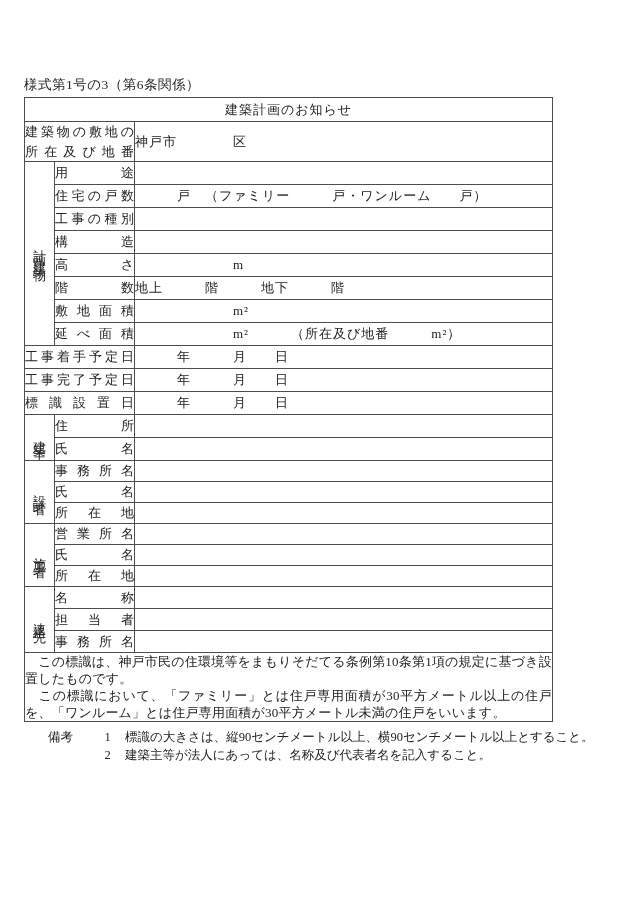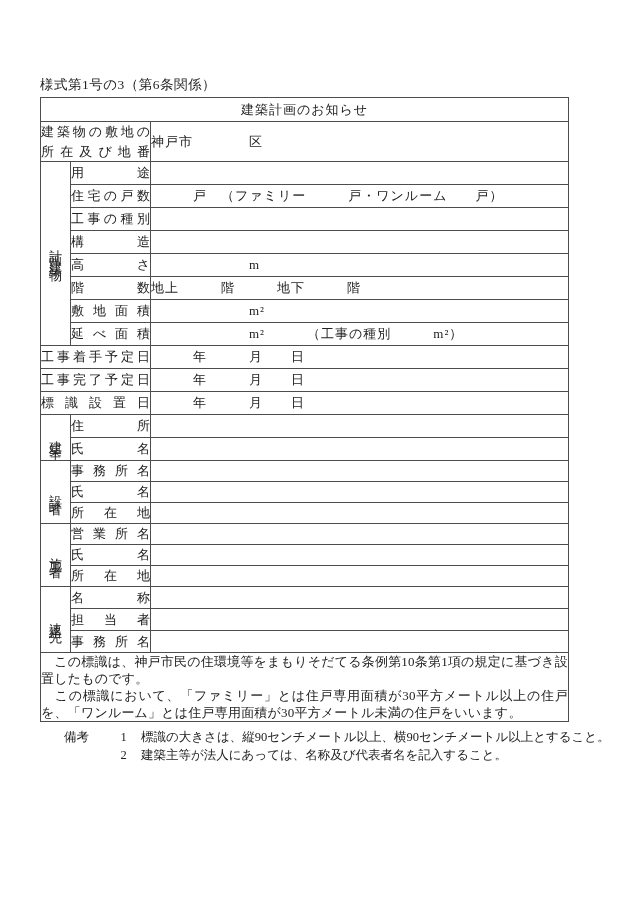--- a/index.html
+++ b/index.html
@@ -3,21 +3,21 @@
 <meta charset="utf-8">
 <style>
   html,body { margin:0; padding:0; background:#ffffff; }
   .page {
     position:relative;
     width:630px; height:903px;
     background:#ffffff;
     font-family:"Liberation Serif","DejaVu Serif",serif;
     color:#222222;
     box-sizing:border-box;
-    padding:78px 0 0 40px;
+    padding:78px 0 0 24px;
   }
   .form-code {
     font-size:13.5px;
     line-height:14px;
     margin:0 0 5px 0;
     letter-spacing:0.5px;
   }
   table.form-table {
     border-collapse:collapse;
     table-layout:fixed;
@@ -135,21 +135,21 @@
     <tr class="rb">
       <td class="label">階数</td>
       <td class="value">地上　　　階　　　地下　　　階</td>
     </tr>
     <tr class="rb">
       <td class="label">敷地面積</td>
       <td class="value">　　　　　　　m²</td>
     </tr>
     <tr class="rb">
       <td class="label">延べ面積</td>
-      <td class="value">　　　　　　　m²　　　（工事の種別　　　m²）</td>
+      <td class="value">　　　　　　　m²　　　（所在及び地番　　　m²）</td>
     </tr>
 
     <tr class="rb">
       <td colspan="2" class="label">工事着手予定日</td>
       <td class="value">　　　年　　　月　　日</td>
     </tr>
     <tr class="rb">
       <td colspan="2" class="label">工事完了予定日</td>
       <td class="value">　　　年　　　月　　日</td>
     </tr>

